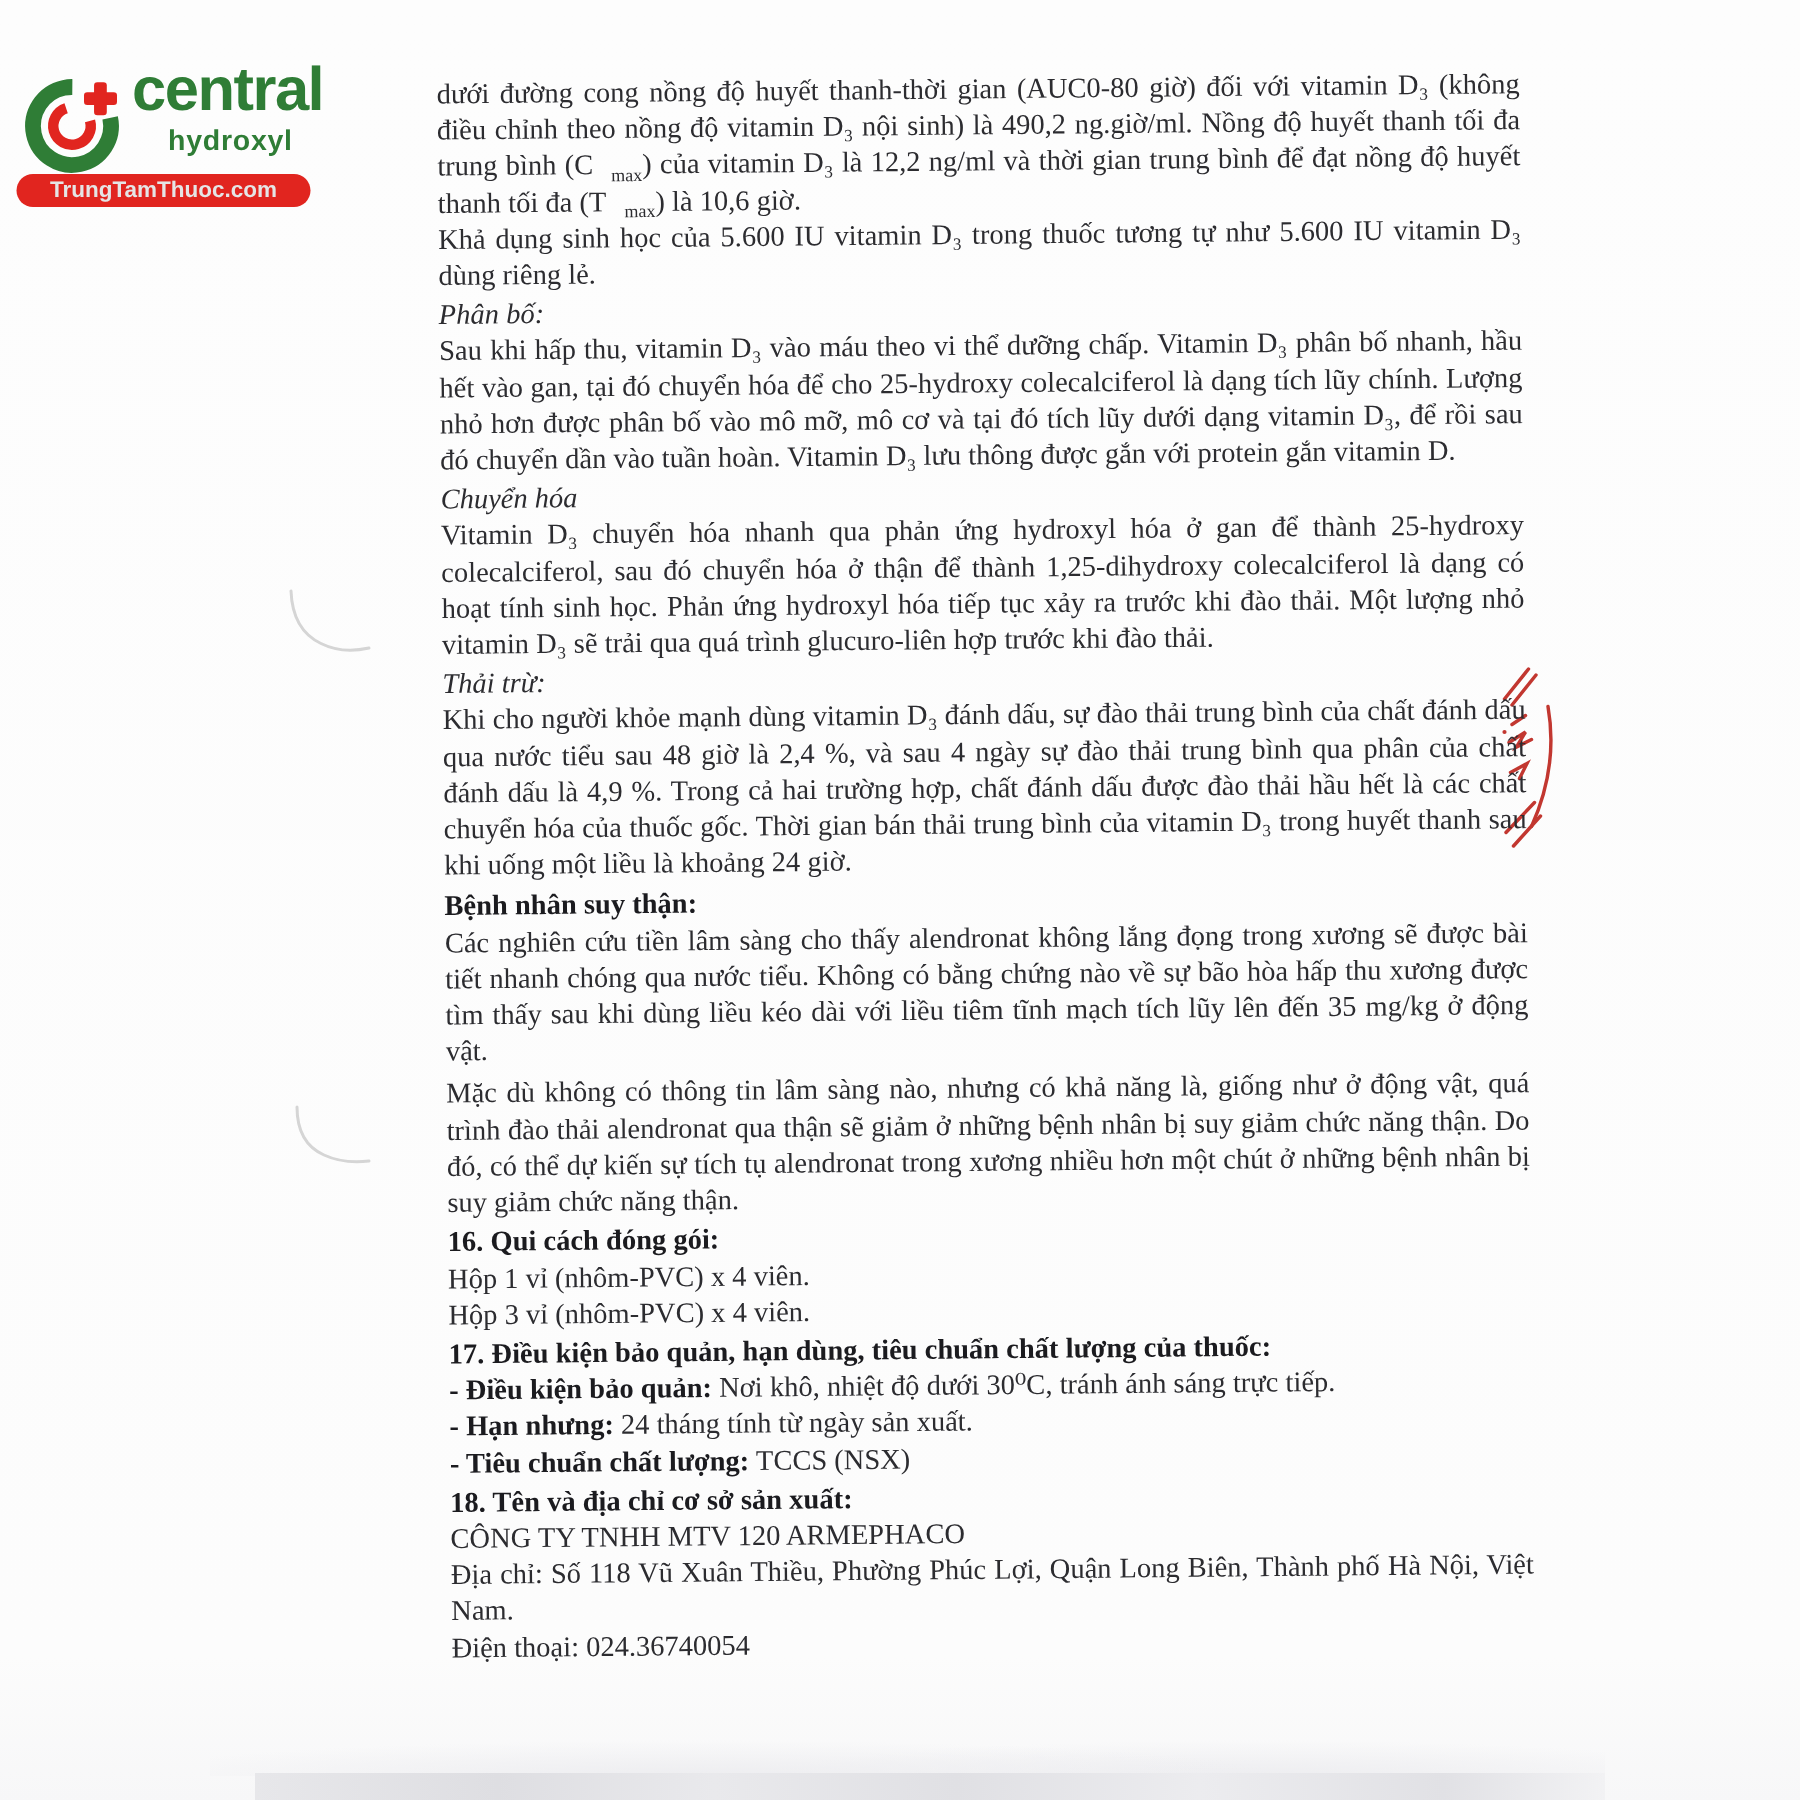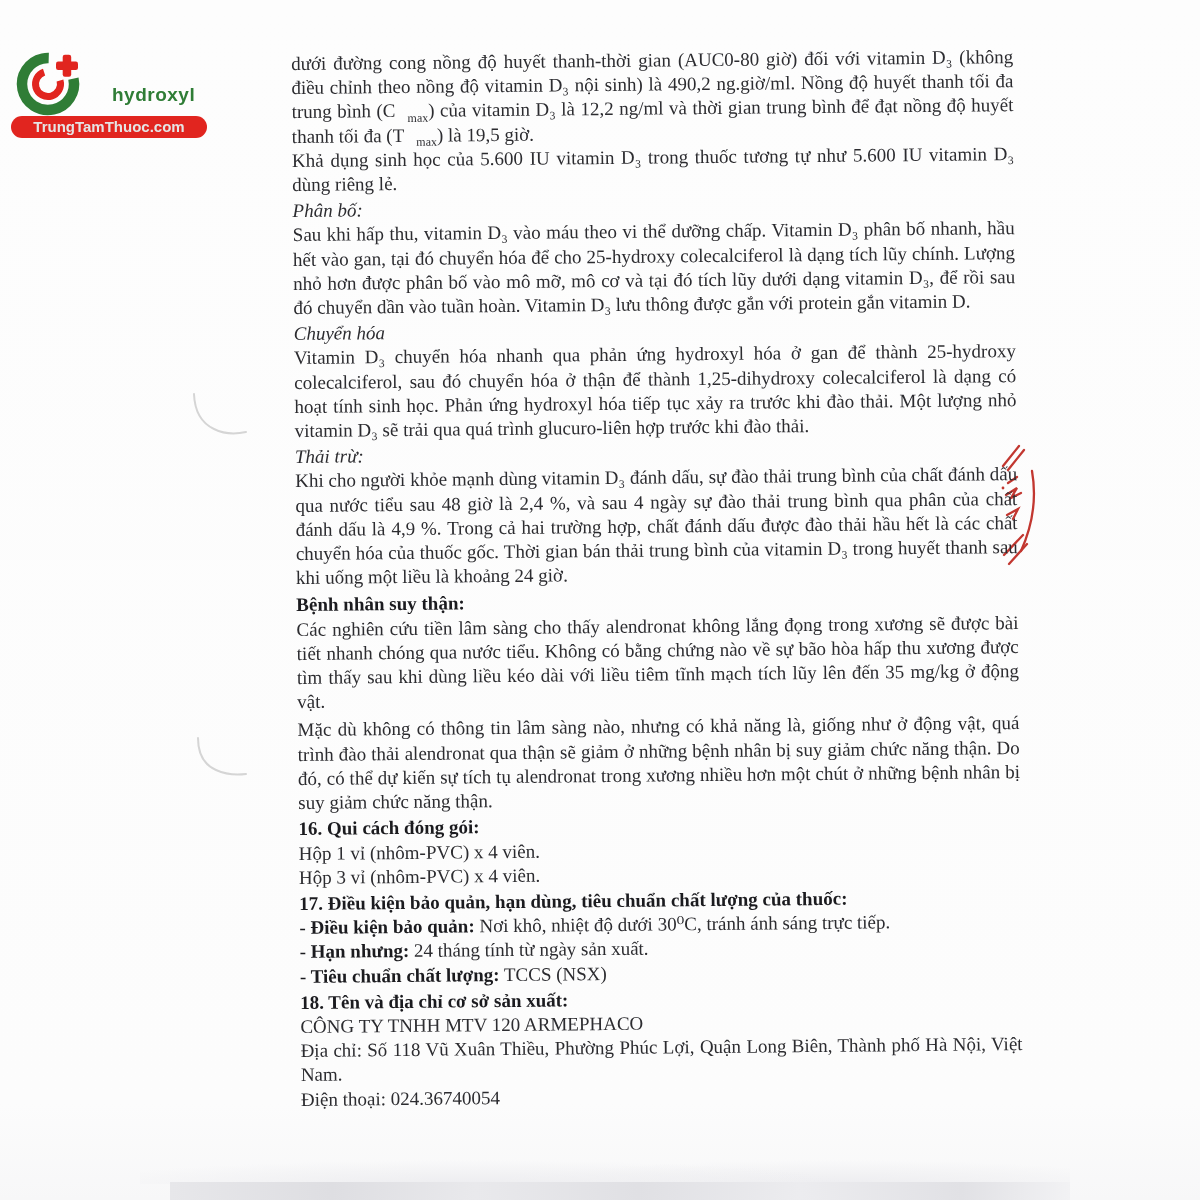--- a/index.html
+++ b/index.html
@@ -47,20 +47,21 @@
 
 <div class="page">
 
   <div class="logo">
     <svg class="logo-icon" width="80" height="80" viewBox="0 0 80 80">
       <circle cx="36" cy="44" r="26" fill="none" stroke-width="10.5" stroke-dasharray="128 35.4" transform="rotate(-12 36 44)" stroke="#2f7d36"></circle>
       <circle cx="36" cy="44" r="12.5" fill="none" stroke-width="7" stroke-dasharray="58 20.5" transform="rotate(-16 36 44)" stroke="#e1251f"></circle>
       <rect x="44" y="21.5" width="22" height="8.5" rx="2.2" fill="#e1251f"></rect>
       <rect x="50.7" y="14.8" width="8.5" height="22" rx="2.2" fill="#e1251f"></rect>
     </svg>
+    <div class="brand">central</div>
     <div class="brand-sub">hydroxyl</div>
     <div class="pill">
       <span>TrungTamThuoc.com</span>
     </div>
   </div>
 
   <svg class="punch punch1" width="72" height="58" viewBox="0 0 72 58">
     <path d="M10 4 q1 26 20 35 q14 7 32 3" fill="none" stroke-width="2" stroke-linecap="round" stroke="#c8c8c8"></path>
   </svg>
   <svg class="punch punch2" width="72" height="52" viewBox="0 0 72 52">
@@ -79,21 +80,21 @@
       <path d="M13 121 L31 101" stroke="#c23730"></path>
       <circle cx="7" cy="45" r="1.4" stroke="none" fill="#c23730"></circle>
     </g>
   </svg>
 
   <div class="band-haze"></div>
   <div class="band"></div>
 
   <div class="content">
 
-    <p><span>dưới đường cong nồng độ huyết thanh-thời gian (AUC0-80 giờ) đối với vitamin D₃ (không điều chỉnh theo nồng độ vitamin D₃ nội sinh) là 490,2 ng.giờ/ml. Nồng độ huyết thanh tối đa trung bình (C</span><sub>max</sub><span>) của vitamin D₃ là 12,2 ng/ml và thời gian trung bình để đạt nồng độ huyết thanh tối đa (T</span><sub>max</sub><span>) là 19,5 giờ.</span></p>
+    <p><span>dưới đường cong nồng độ huyết thanh-thời gian (AUC0-80 giờ) đối với vitamin D₃ (không điều chỉnh theo nồng độ vitamin D₃ nội sinh) là 490,2 ng.giờ/ml. Nồng độ huyết thanh tối đa trung bình (C</span><sub>max</sub><span>) của vitamin D₃ là 12,2 ng/ml và thời gian trung bình để đạt nồng độ huyết thanh tối đa (T</span><sub>max</sub><span>) là 10,6 giờ.</span></p>
 
     <p>Khả dụng sinh học của 5.600 IU vitamin D₃ trong thuốc tương tự như 5.600 IU vitamin D₃ dùng riêng lẻ.</p>
 
     <p class="hd-i">Phân bố:</p>
     <p>Sau khi hấp thu, vitamin D₃ vào máu theo vi thể dưỡng chấp. Vitamin D₃ phân bố nhanh, hầu hết vào gan, tại đó chuyển hóa để cho 25-hydroxy colecalciferol là dạng tích lũy chính. Lượng nhỏ hơn được phân bố vào mô mỡ, mô cơ và tại đó tích lũy dưới dạng vitamin D₃, để rồi sau đó chuyển dần vào tuần hoàn. Vitamin D₃ lưu thông được gắn với protein gắn vitamin D.</p>
 
     <p class="hd-i">Chuyển hóa</p>
     <p>Vitamin D₃ chuyển hóa nhanh qua phản ứng hydroxyl hóa ở gan để thành 25-hydroxy colecalciferol, sau đó chuyển hóa ở thận để thành 1,25-dihydroxy colecalciferol là dạng có hoạt tính sinh học. Phản ứng hydroxyl hóa tiếp tục xảy ra trước khi đào thải. Một lượng nhỏ vitamin D₃ sẽ trải qua quá trình glucuro-liên hợp trước khi đào thải.</p>
 
     <p class="hd-i">Thải trừ:</p>

